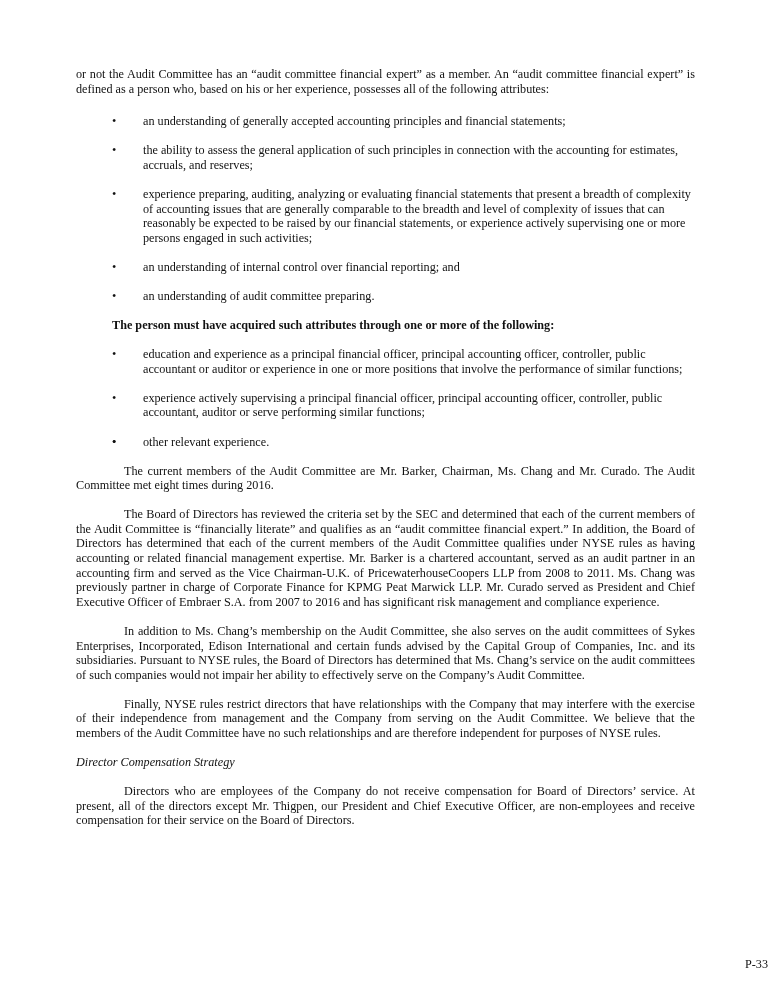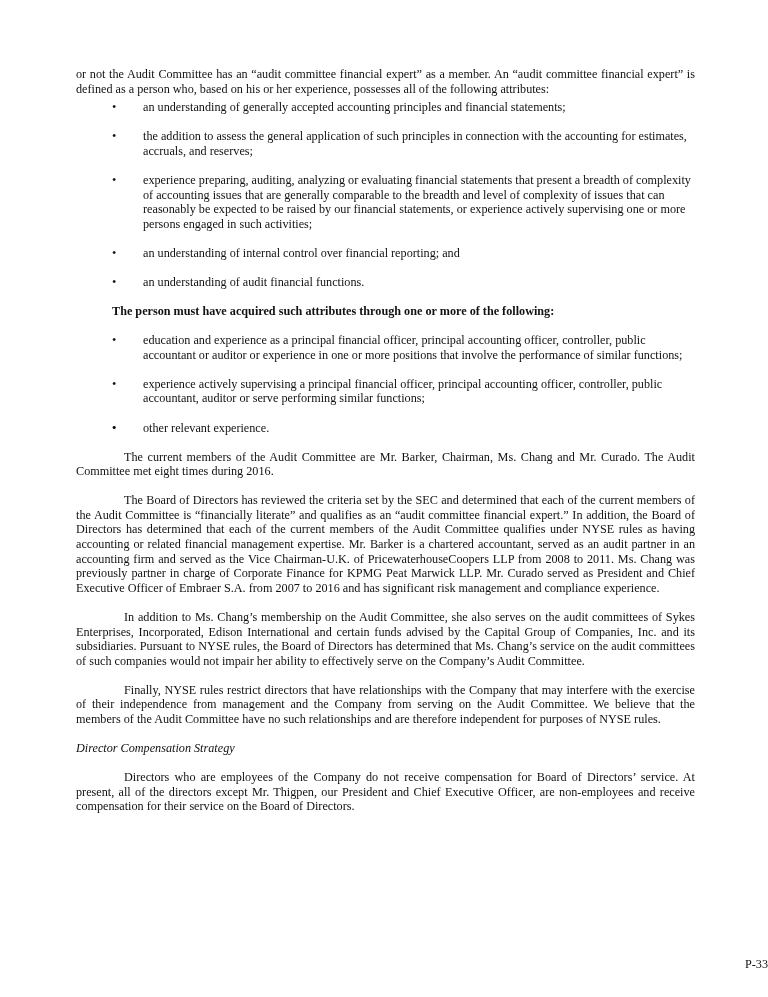--- a/index.html
+++ b/index.html
@@ -1,41 +1,41 @@
 <!DOCTYPE html>
 <html><head>
 <meta charset="utf-8">
 <style>
   html, body { margin: 0; padding: 0; background: #ffffff; }
   body { width: 768px; height: 997px; position: relative; overflow: hidden;
          font-family: "Liberation Serif", serif; color: #111; font-size: 12.2px; line-height: 14.6px; }
   .page { position: absolute; left: 76px; top: 67px; width: 619px; }
   p { margin: 0; }
-  .intro { margin-bottom: 4px; }
+  .intro { margin-bottom: 18px; }
   .just { text-align: justify; }
   .bullets { list-style: none; margin: 0; padding: 0; }
   .bullets li { position: relative; padding-left: 67px; margin-bottom: 14.5px; }
   .bullets li .dot { position: absolute; left: 36px; top: 0; }
   .indent { text-indent: 48px; }
   .para { margin-bottom: 14.5px; }
   .heading { font-style: italic; margin-bottom: 14.5px; }
   .footer { position: absolute; top: 957px; left: 0; width: 768px; text-align: right; }
 </style>
 </head>
 <body>
 
 <div class="page">
   <p class="intro just">or not the Audit Committee has an “audit committee financial expert” as a member. An “audit committee financial expert” is defined as a person who, based on his or her experience, possesses all of the following attributes:</p>
 
   <ul class="bullets">
     <li><span class="dot">•</span><span>an understanding of generally accepted accounting principles and financial statements;</span></li>
-    <li><span class="dot">•</span><span>the addition to assess the general application of such principles in connection with the accounting for estimates, accruals, and reserves;</span></li>
+    <li><span class="dot">•</span><span>the ability to assess the general application of such principles in connection with the accounting for estimates, accruals, and reserves;</span></li>
     <li><span class="dot">•</span><span>experience preparing, auditing, analyzing or evaluating financial statements that present a breadth of complexity of accounting issues that are generally comparable to the breadth and level of complexity of issues that can reasonably be expected to be raised by our financial statements, or experience actively supervising one or more persons engaged in such activities;</span></li>
     <li><span class="dot">•</span><span>an understanding of internal control over financial reporting; and</span></li>
-    <li><span class="dot">•</span><span>an understanding of audit financial functions.</span></li>
+    <li><span class="dot">•</span><span>an understanding of audit committee preparing.</span></li>
   </ul>
 
   <p class="para" style="padding-left:36px;font-weight:bold;">The person must have acquired such attributes through one or more of the following:</p>
 
   <ul class="bullets">
     <li><span class="dot">•</span><span>education and experience as a principal financial officer, principal accounting officer, controller, public accountant or auditor or experience in one or more positions that involve the performance of similar functions;</span></li>
     <li><span class="dot">•</span><span>experience actively supervising a principal financial officer, principal accounting officer, controller, public accountant, auditor or serve performing similar functions;</span></li>
     <li><span class="dot">•</span></li>
     <li><span class="dot">•</span><span>other relevant experience.</span></li>
   </ul>

